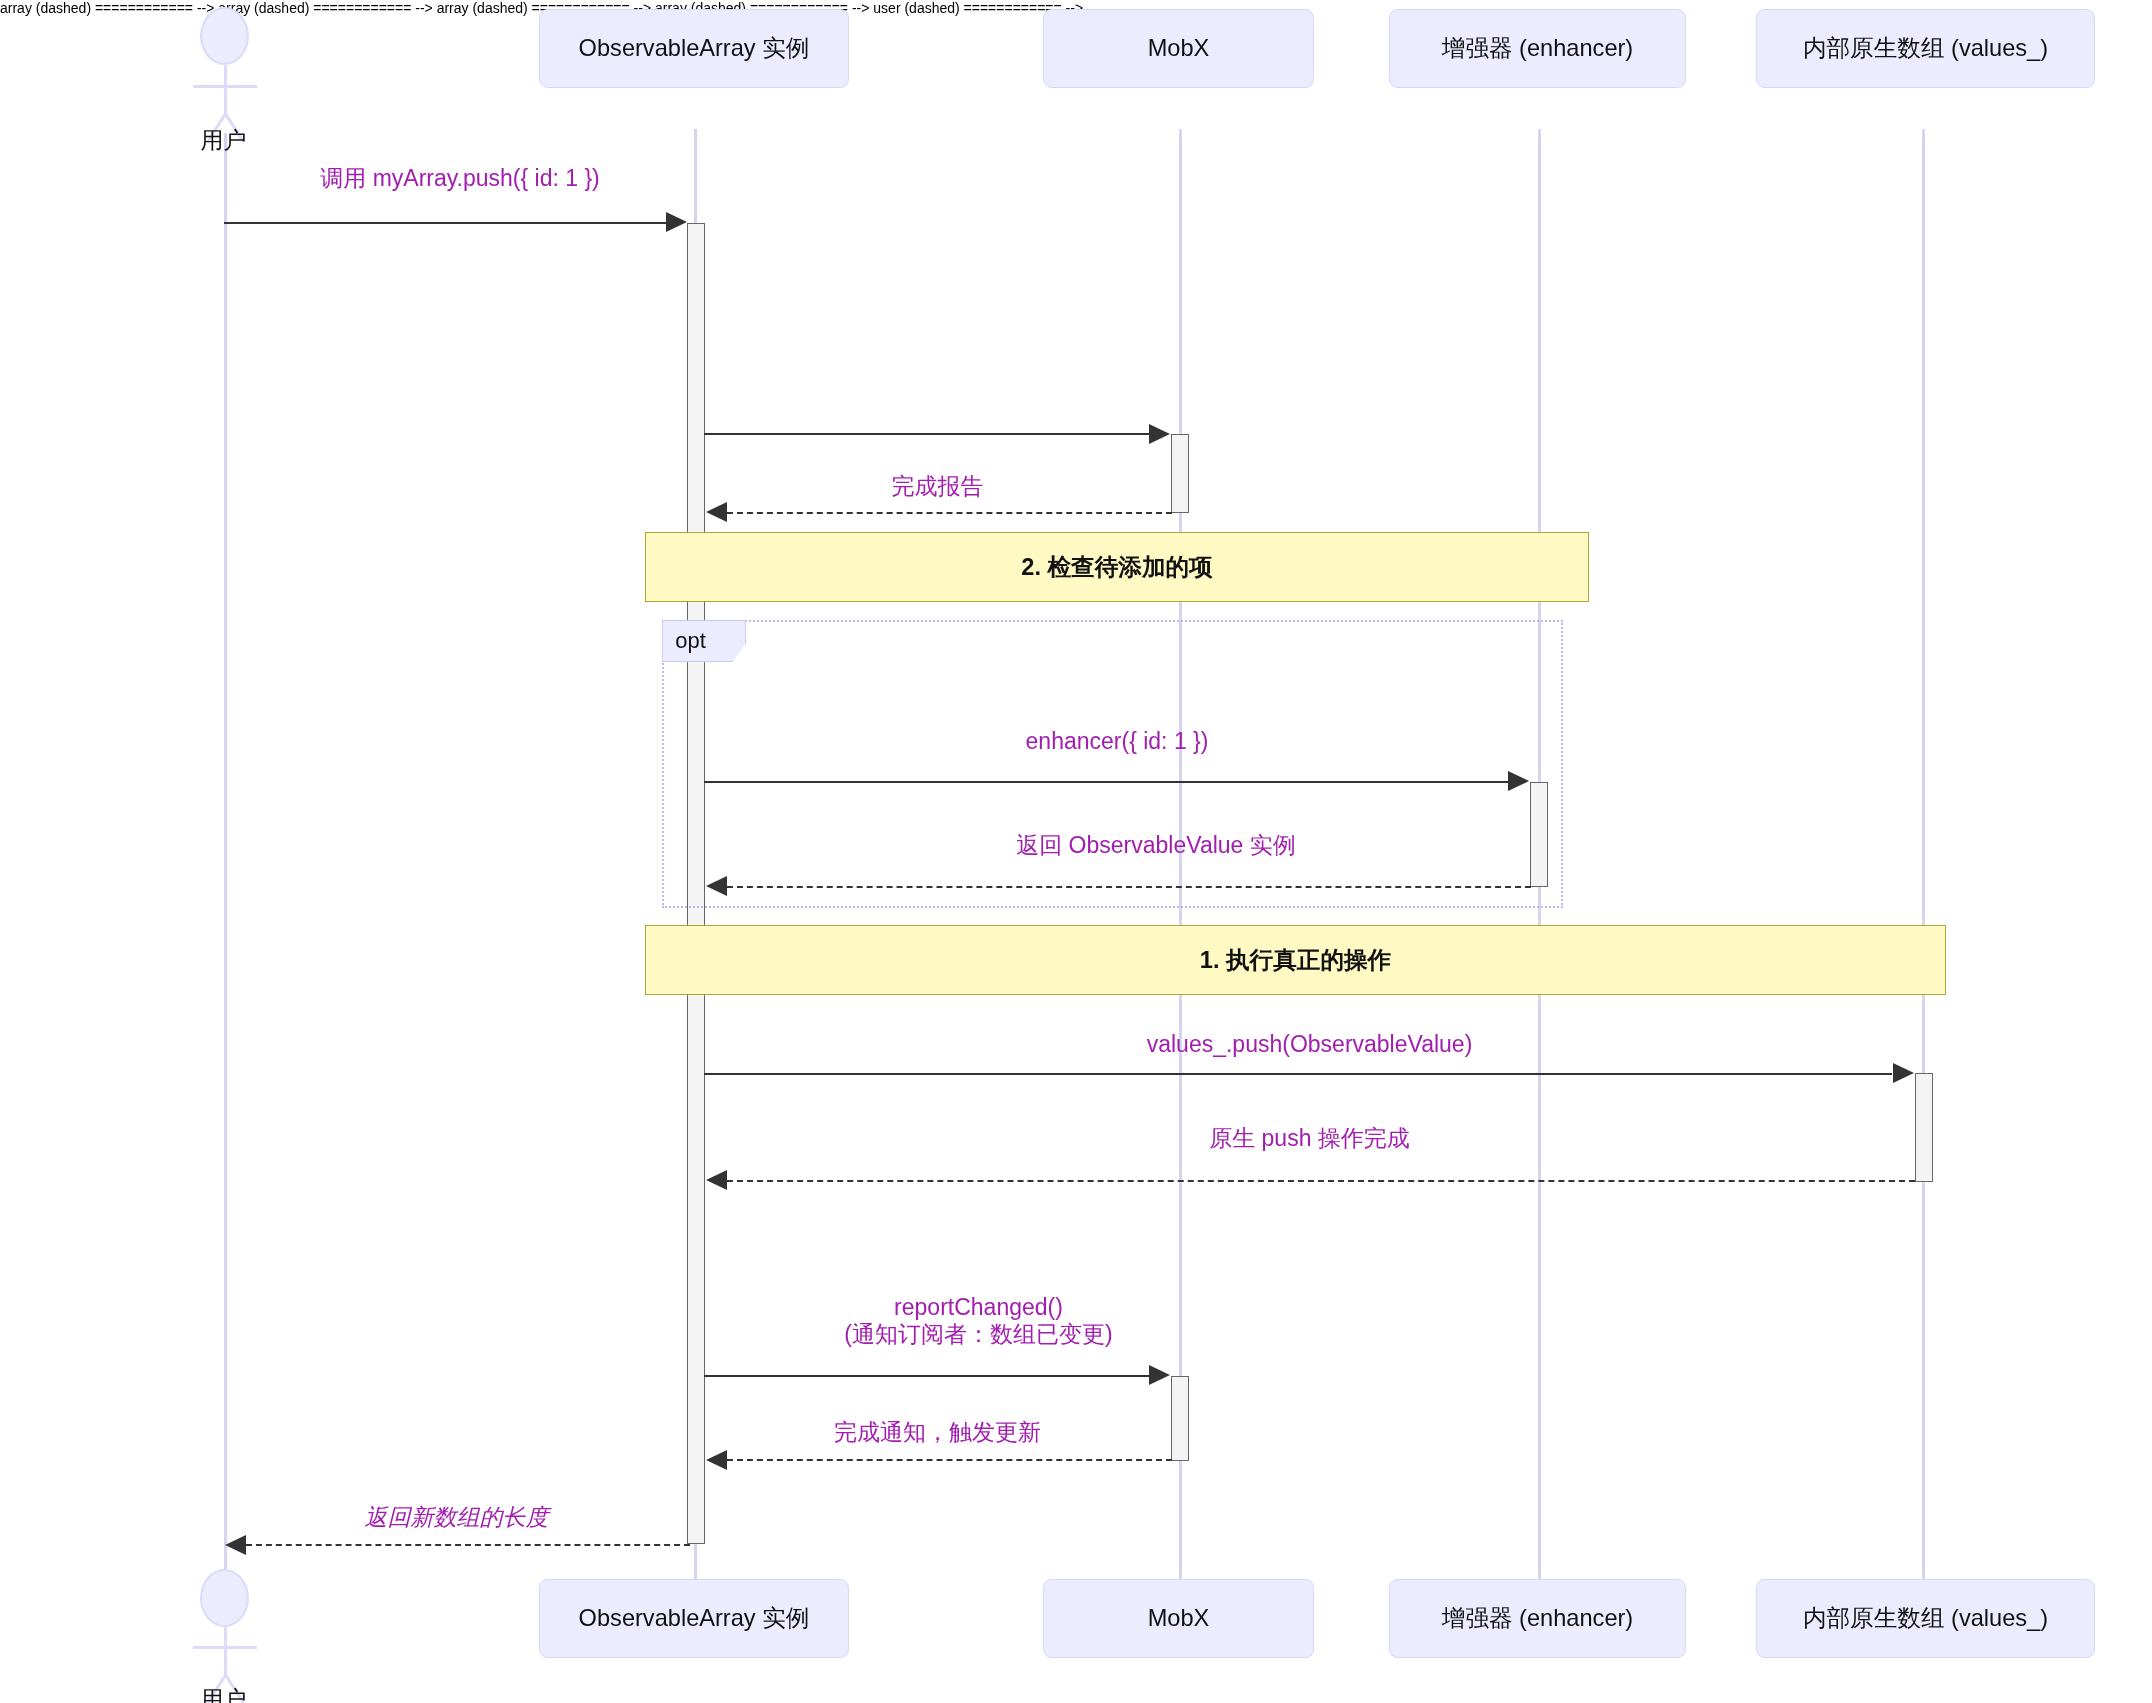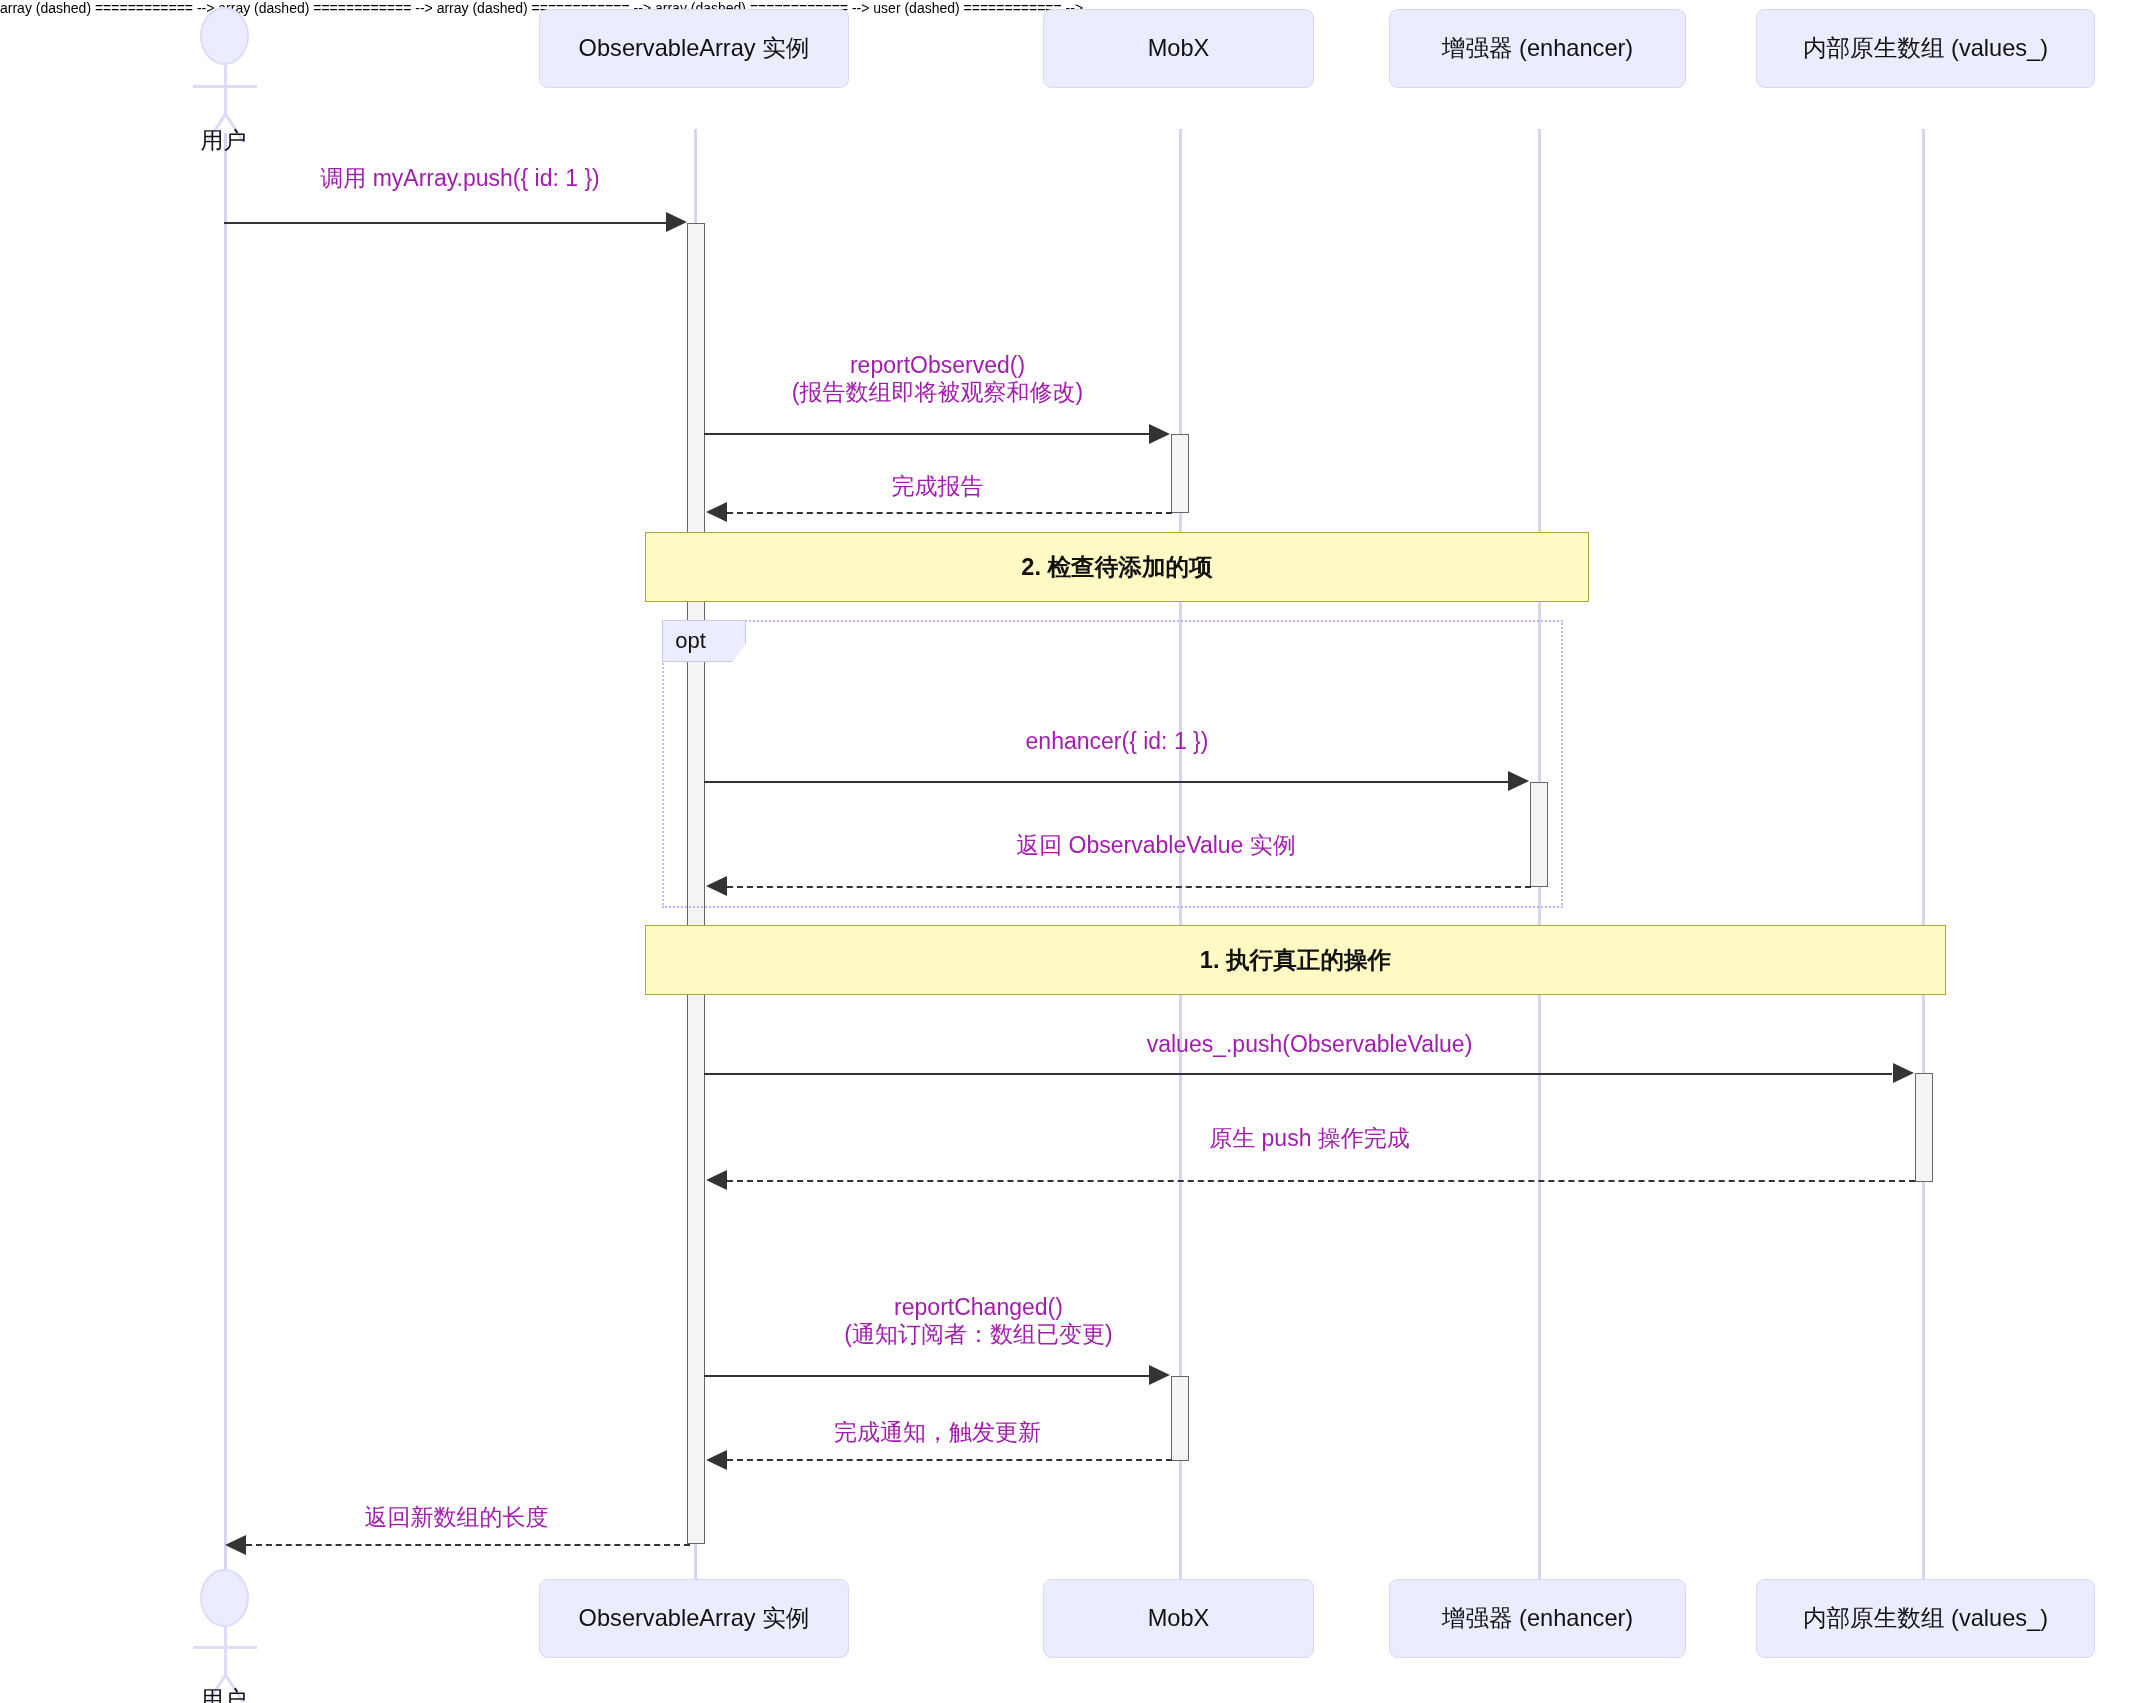--- a/index.html
+++ b/index.html
@@ -105,22 +105,20 @@
   <div class="activation" style="left:1171px;top:1376px;width:17.5px;height:85px;"></div>
 
   
 
   
   <div class="msg-label" style="left:224px;top:165px;width:472px;">调用 myArray.push({ id: 1 })</div>
   <div class="msg-line" style="left:224px;top:222px;width:451px;"></div>
   <div class="arrow-r" style="left:666px;top:212px;"></div>
 
   
-  <div class="msg-label" style="left:704px;top:352px;width:467px;">reportObserved()
-(报告数组即将被观察和修改)</div>
   <div class="msg-line" style="left:704px;top:433px;width:445px;"></div>
   <div class="arrow-r" style="left:1149px;top:424px;"></div>
 
    array (dashed) ============ --&gt;
   <div class="msg-label" style="left:704px;top:473px;width:467px;">完成报告</div>
   <div class="msg-line dashed" style="left:727px;top:512px;width:445px;"></div>
   <div class="arrow-l" style="left:706px;top:502px;"></div>
 
   
   <div class="note" style="left:645px;top:532px;width:944px;height:70px;">
@@ -165,21 +163,21 @@
 (通知订阅者：数组已变更)</div>
   <div class="msg-line" style="left:704px;top:1375px;width:445px;"></div>
   <div class="arrow-r" style="left:1149px;top:1365px;"></div>
 
    array (dashed) ============ --&gt;
   <div class="msg-label" style="left:704px;top:1419px;width:467px;">完成通知，触发更新</div>
   <div class="msg-line dashed" style="left:727px;top:1459px;width:445px;"></div>
   <div class="arrow-l" style="left:706px;top:1450px;"></div>
 
    user (dashed) ============ --&gt;
-  <div class="msg-label" style="left:225px;top:1504px;width:463px;">返回新数组的长度</div>
+  <div class="msg-label" style="left:225px;top:1504px;width:463px;font-style:italic;">返回新数组的长度</div>
   <div class="msg-line dashed" style="left:246px;top:1544px;width:444px;"></div>
   <div class="arrow-l" style="left:225px;top:1535px;"></div>
 
   
   <div class="actor" style="left:0;top:0;">
     <div class="actor-head" style="left:200px;top:1569px;"></div>
     <div class="actor-body" style="left:224px;top:1626px;height:52px;"></div>
     <div class="actor-arms" style="left:193px;top:1646px;width:64px;"></div>
     <div class="actor-leg" style="left:224px;top:1675px;height:33px;transform:rotate(33deg);"></div>
     <div class="actor-leg" style="left:224px;top:1675px;height:33px;transform:rotate(-33deg);"></div>

